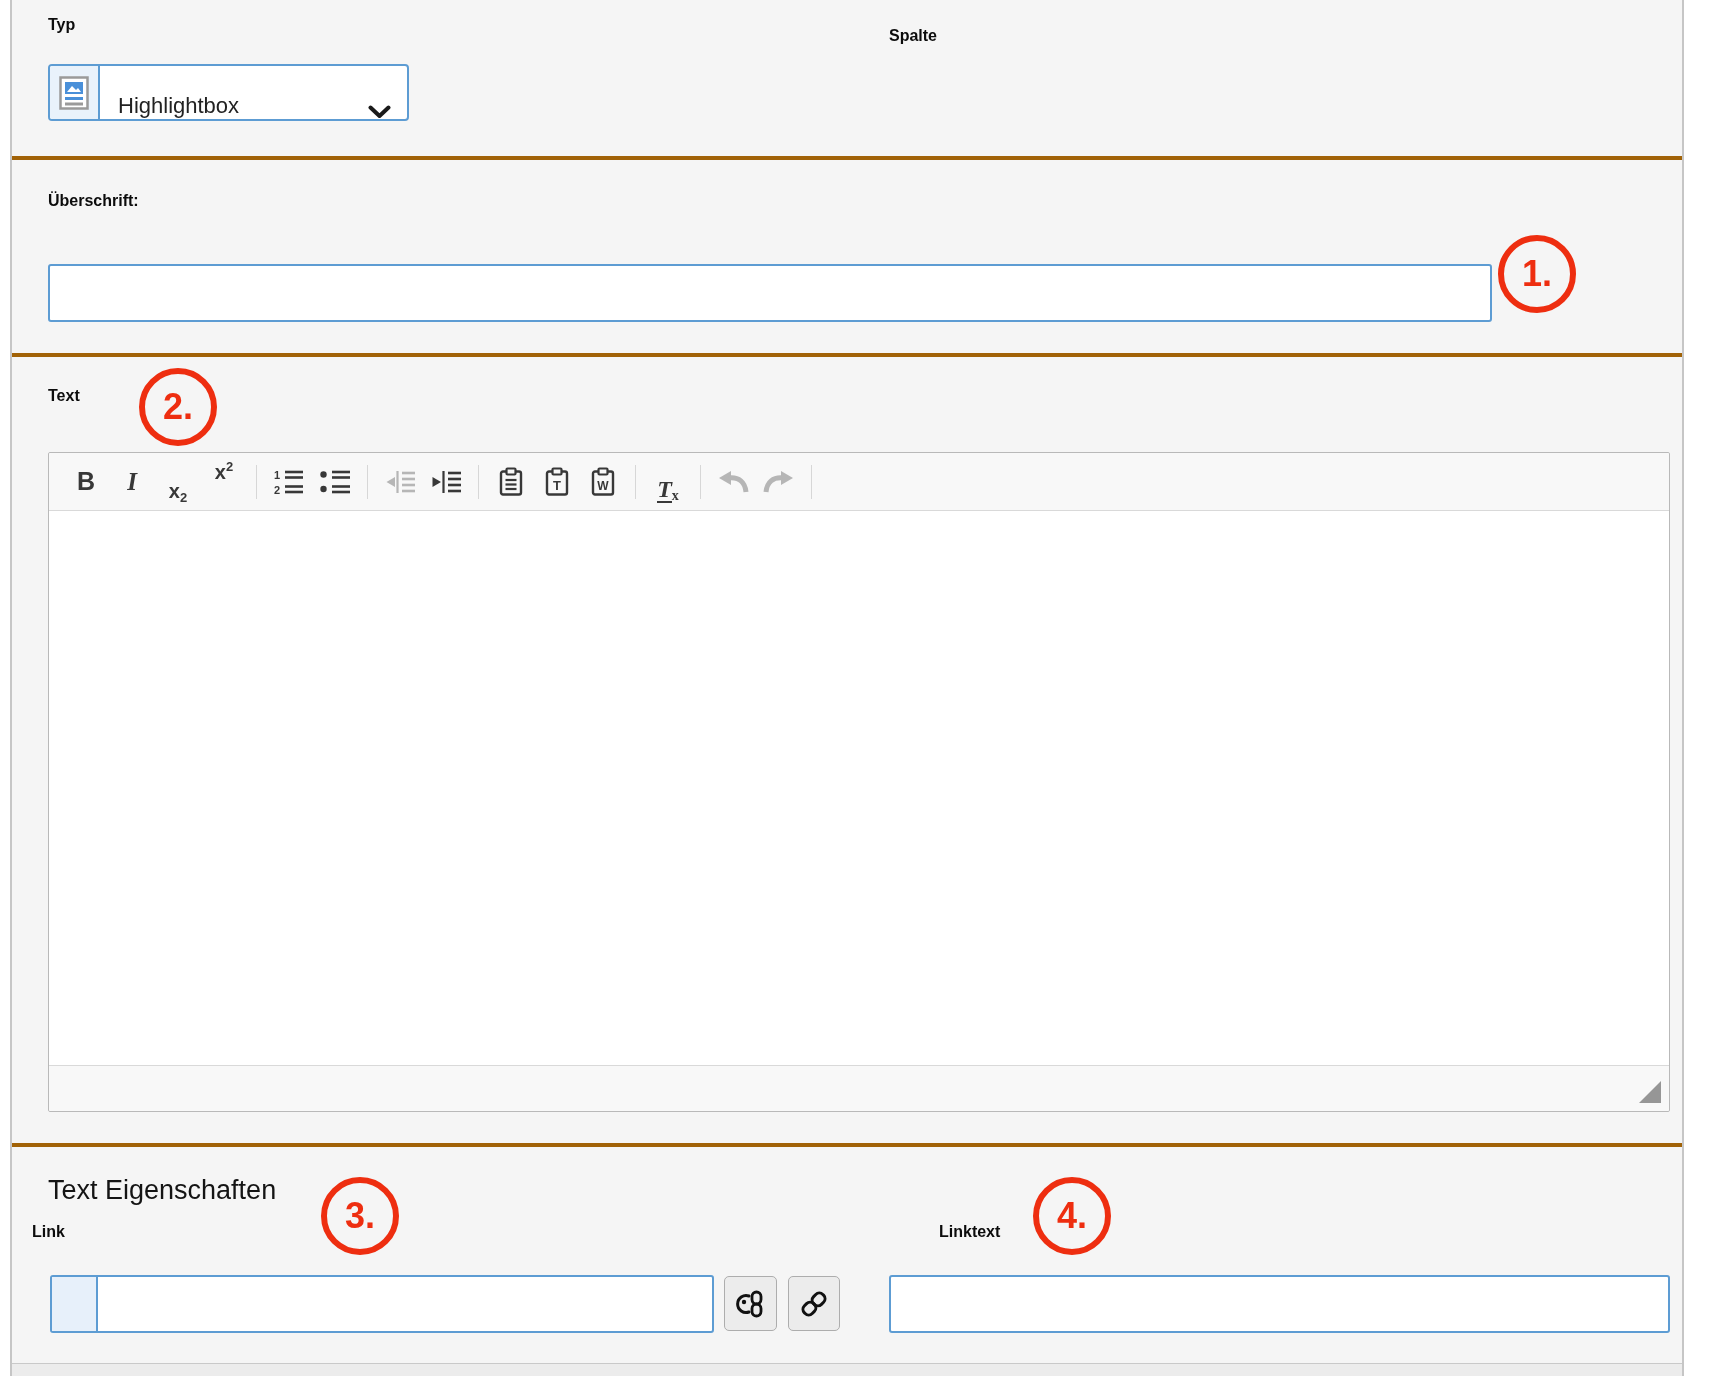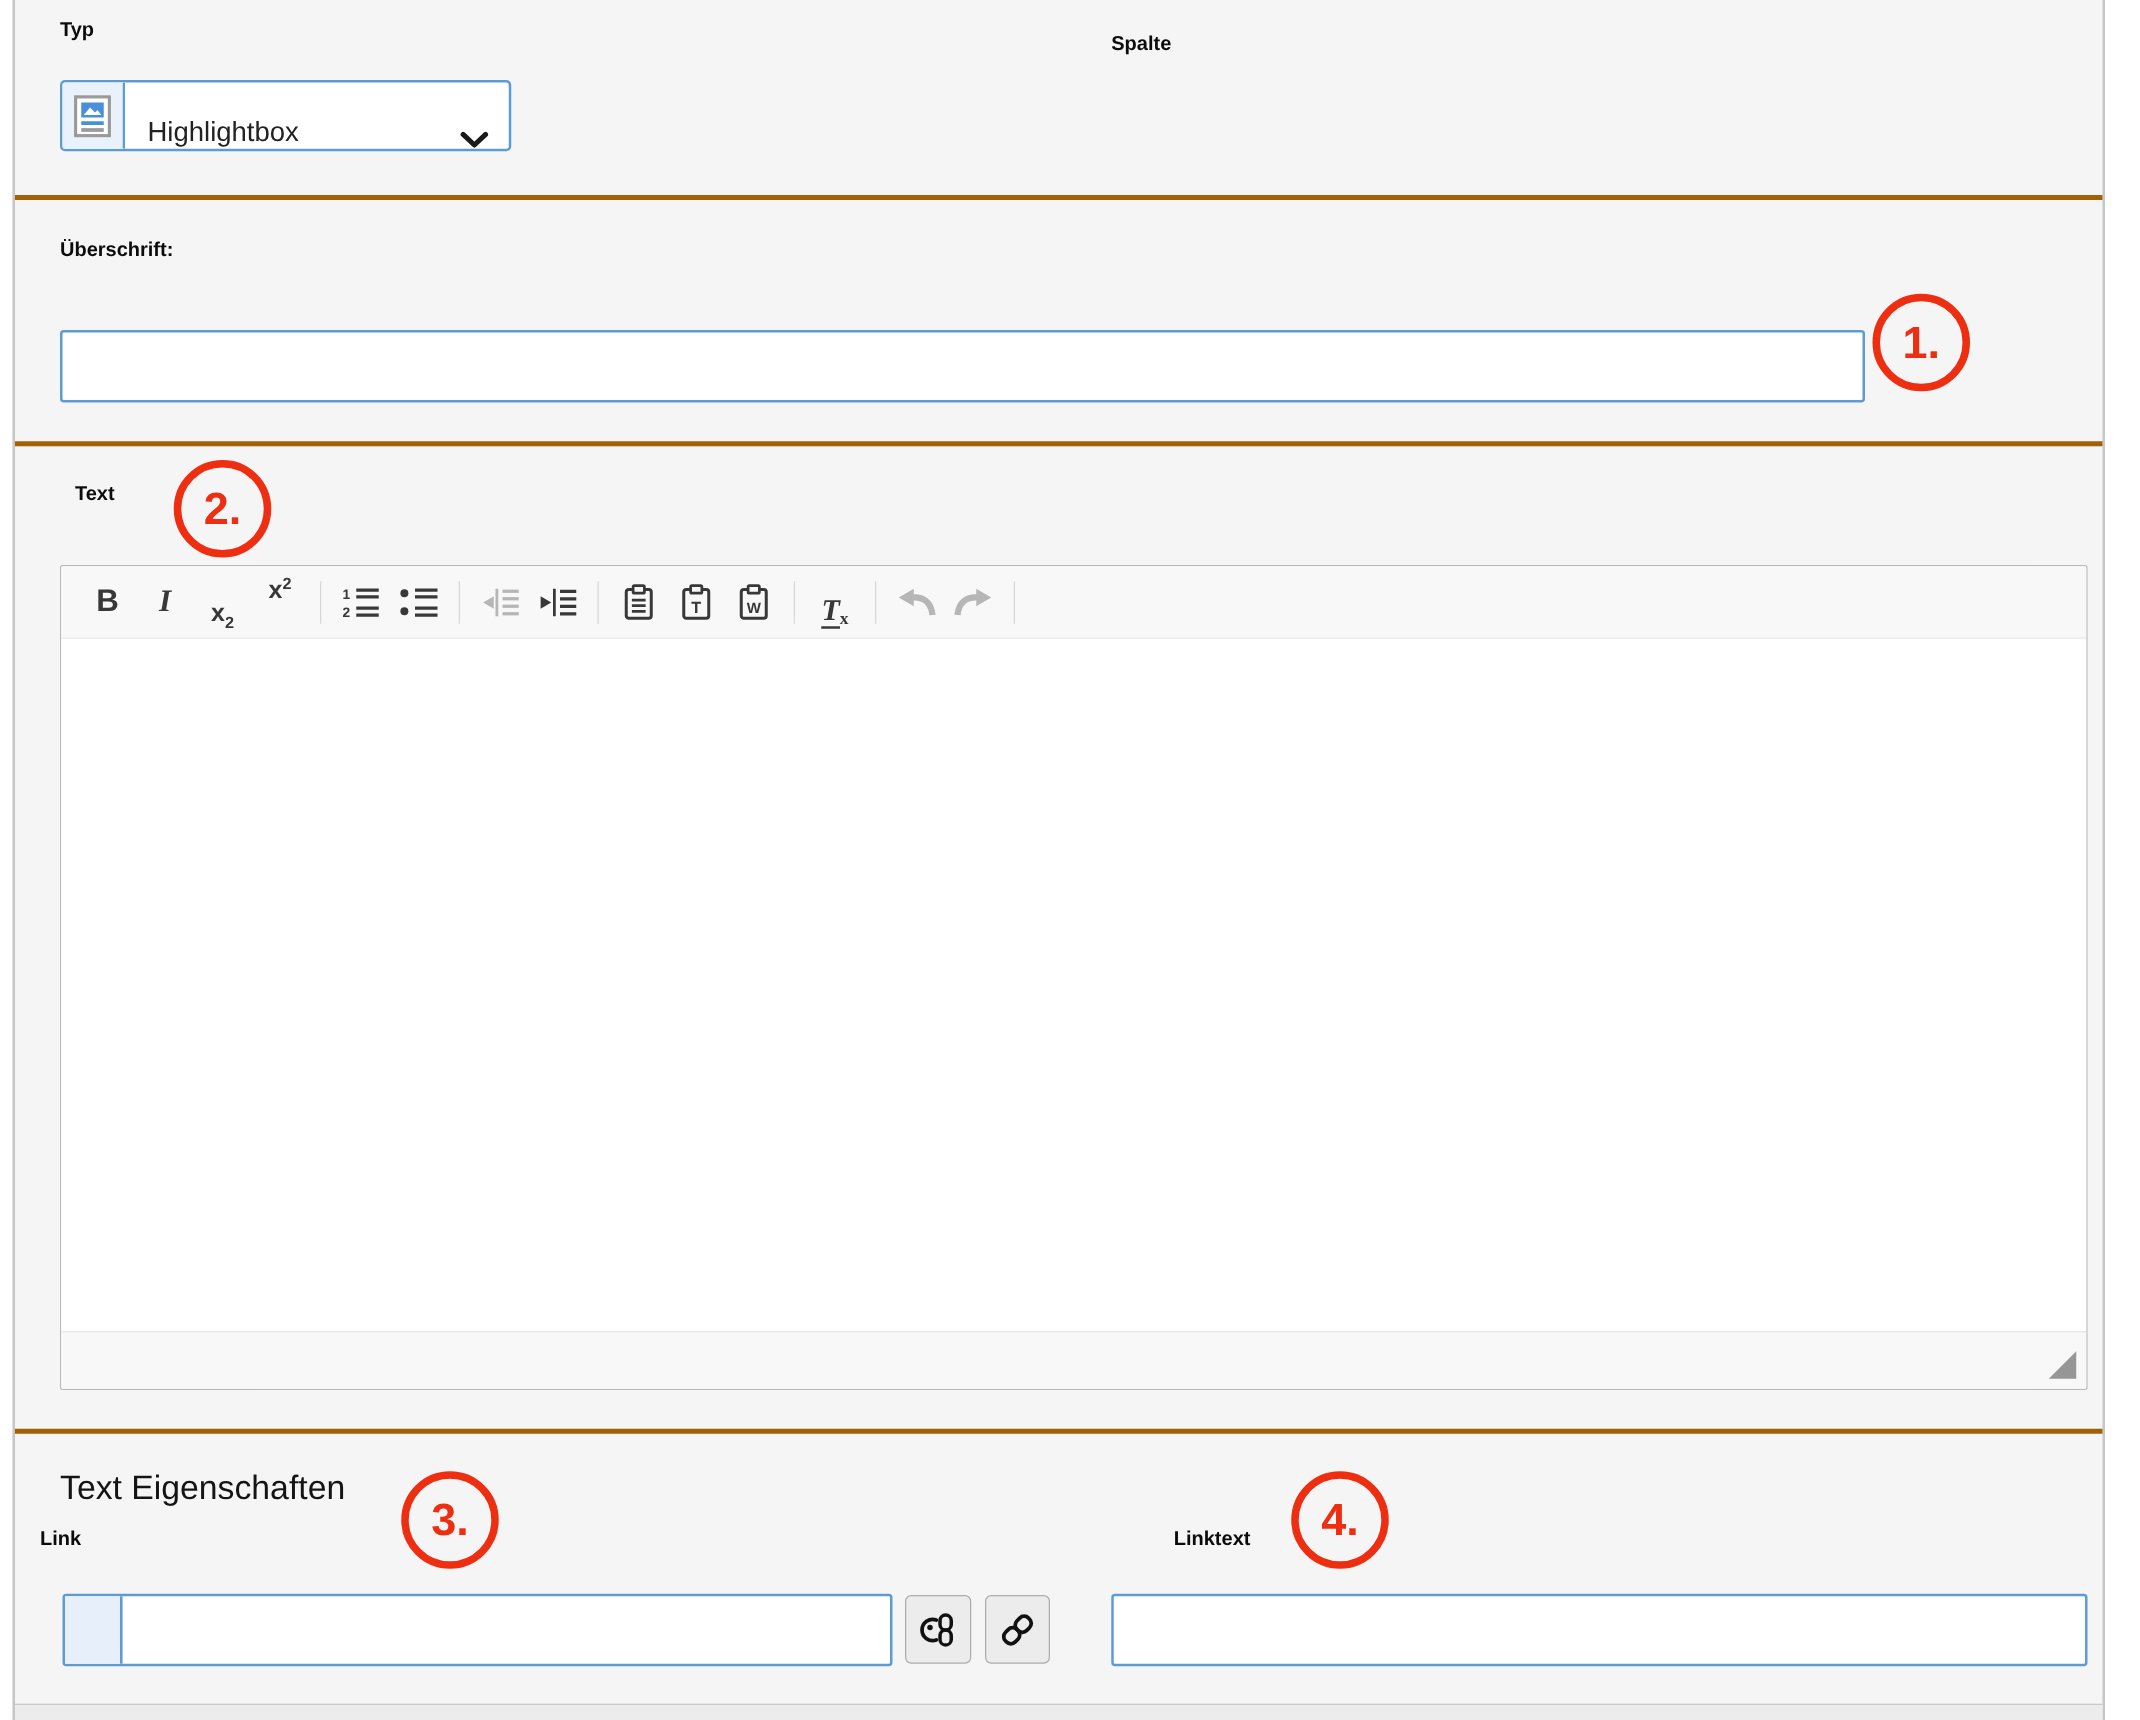--- a/index.html
+++ b/index.html
@@ -100,21 +100,21 @@
 
       <div class="field-label" style="left:877px; top:27px;">Spalte</div>
     </div>
 
     <div class="sec sec2 sec-divided">
       <div class="field-label" style="left:36px; top:32px;">Überschrift:</div>
       <input class="tinput" style="left: 36px; top: 104px; width: 1444px;" type="text" value="">
     </div>
 
     <div class="sec sec3 sec-divided">
-      <div class="field-label" style="left:36px; top:30px;margin-left:12px;">Text</div>
+      <div class="field-label" style="left:36px; top:30px;">Text</div>
 
       <div class="editor">
         <div class="toolbar">
           <div class="tbtn tb-bold">
             <span>B</span>
           </div>
           <div class="tbtn tb-italic">
             <span>I</span>
           </div>
           <div class="tbtn tb-script">

